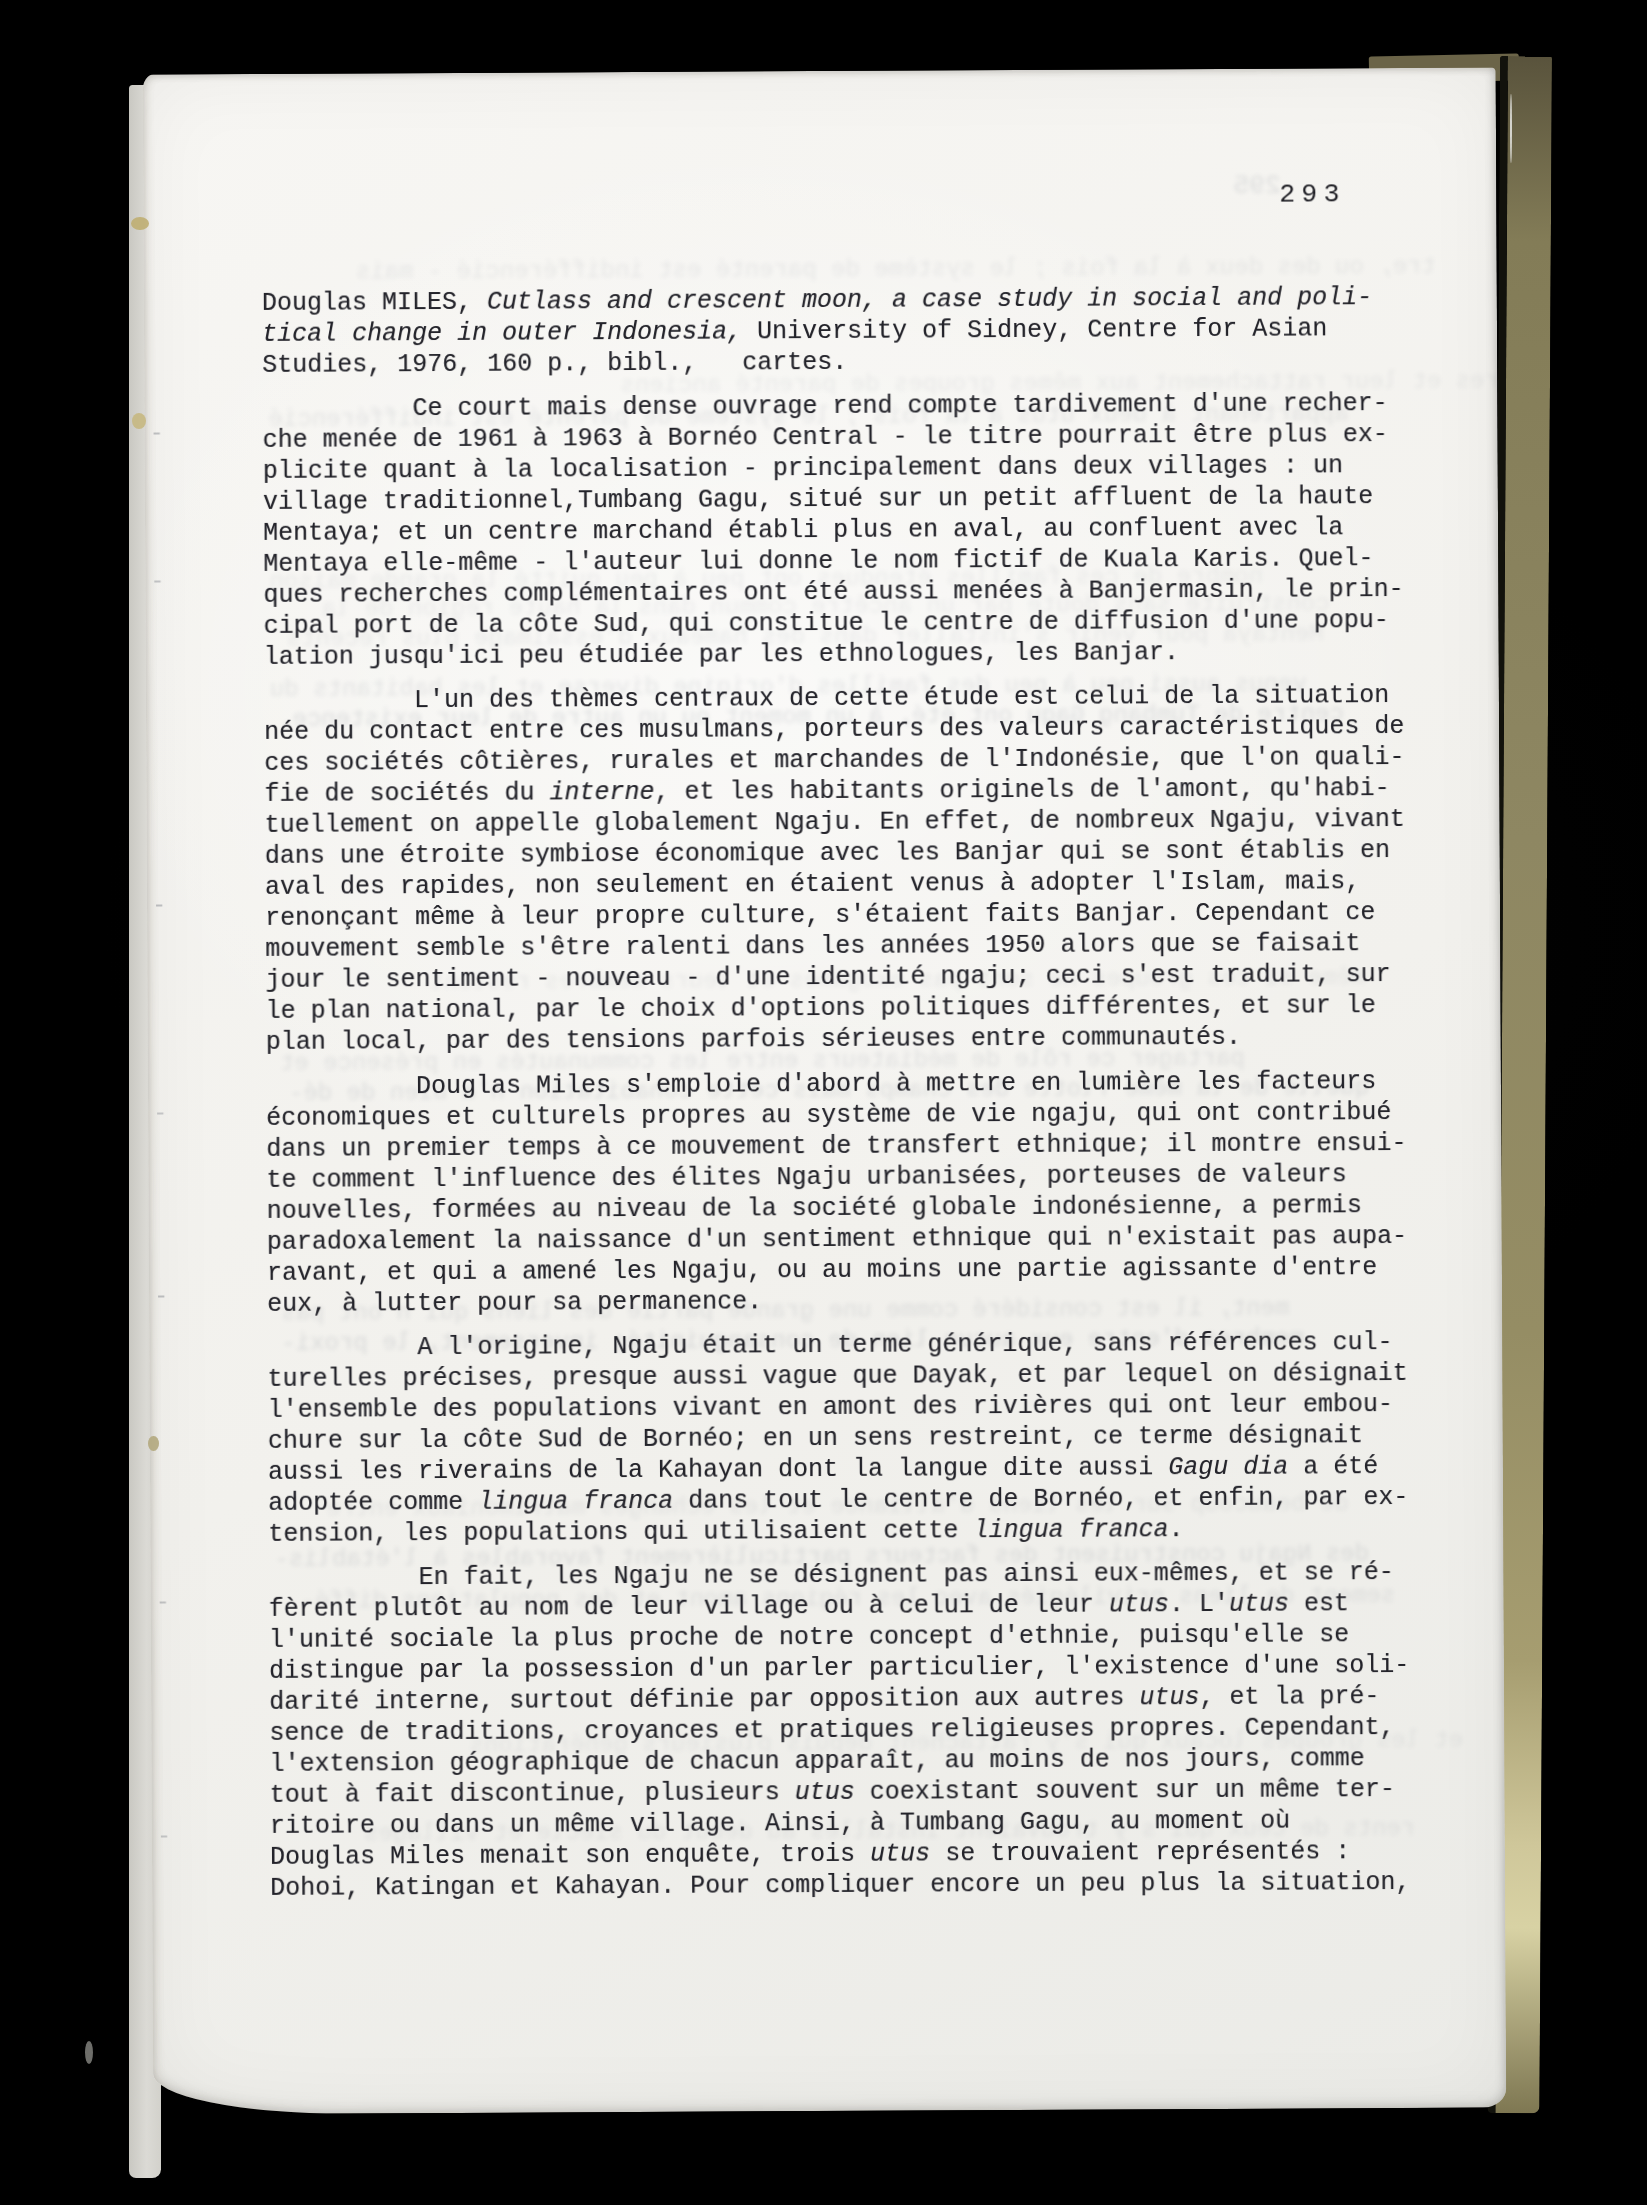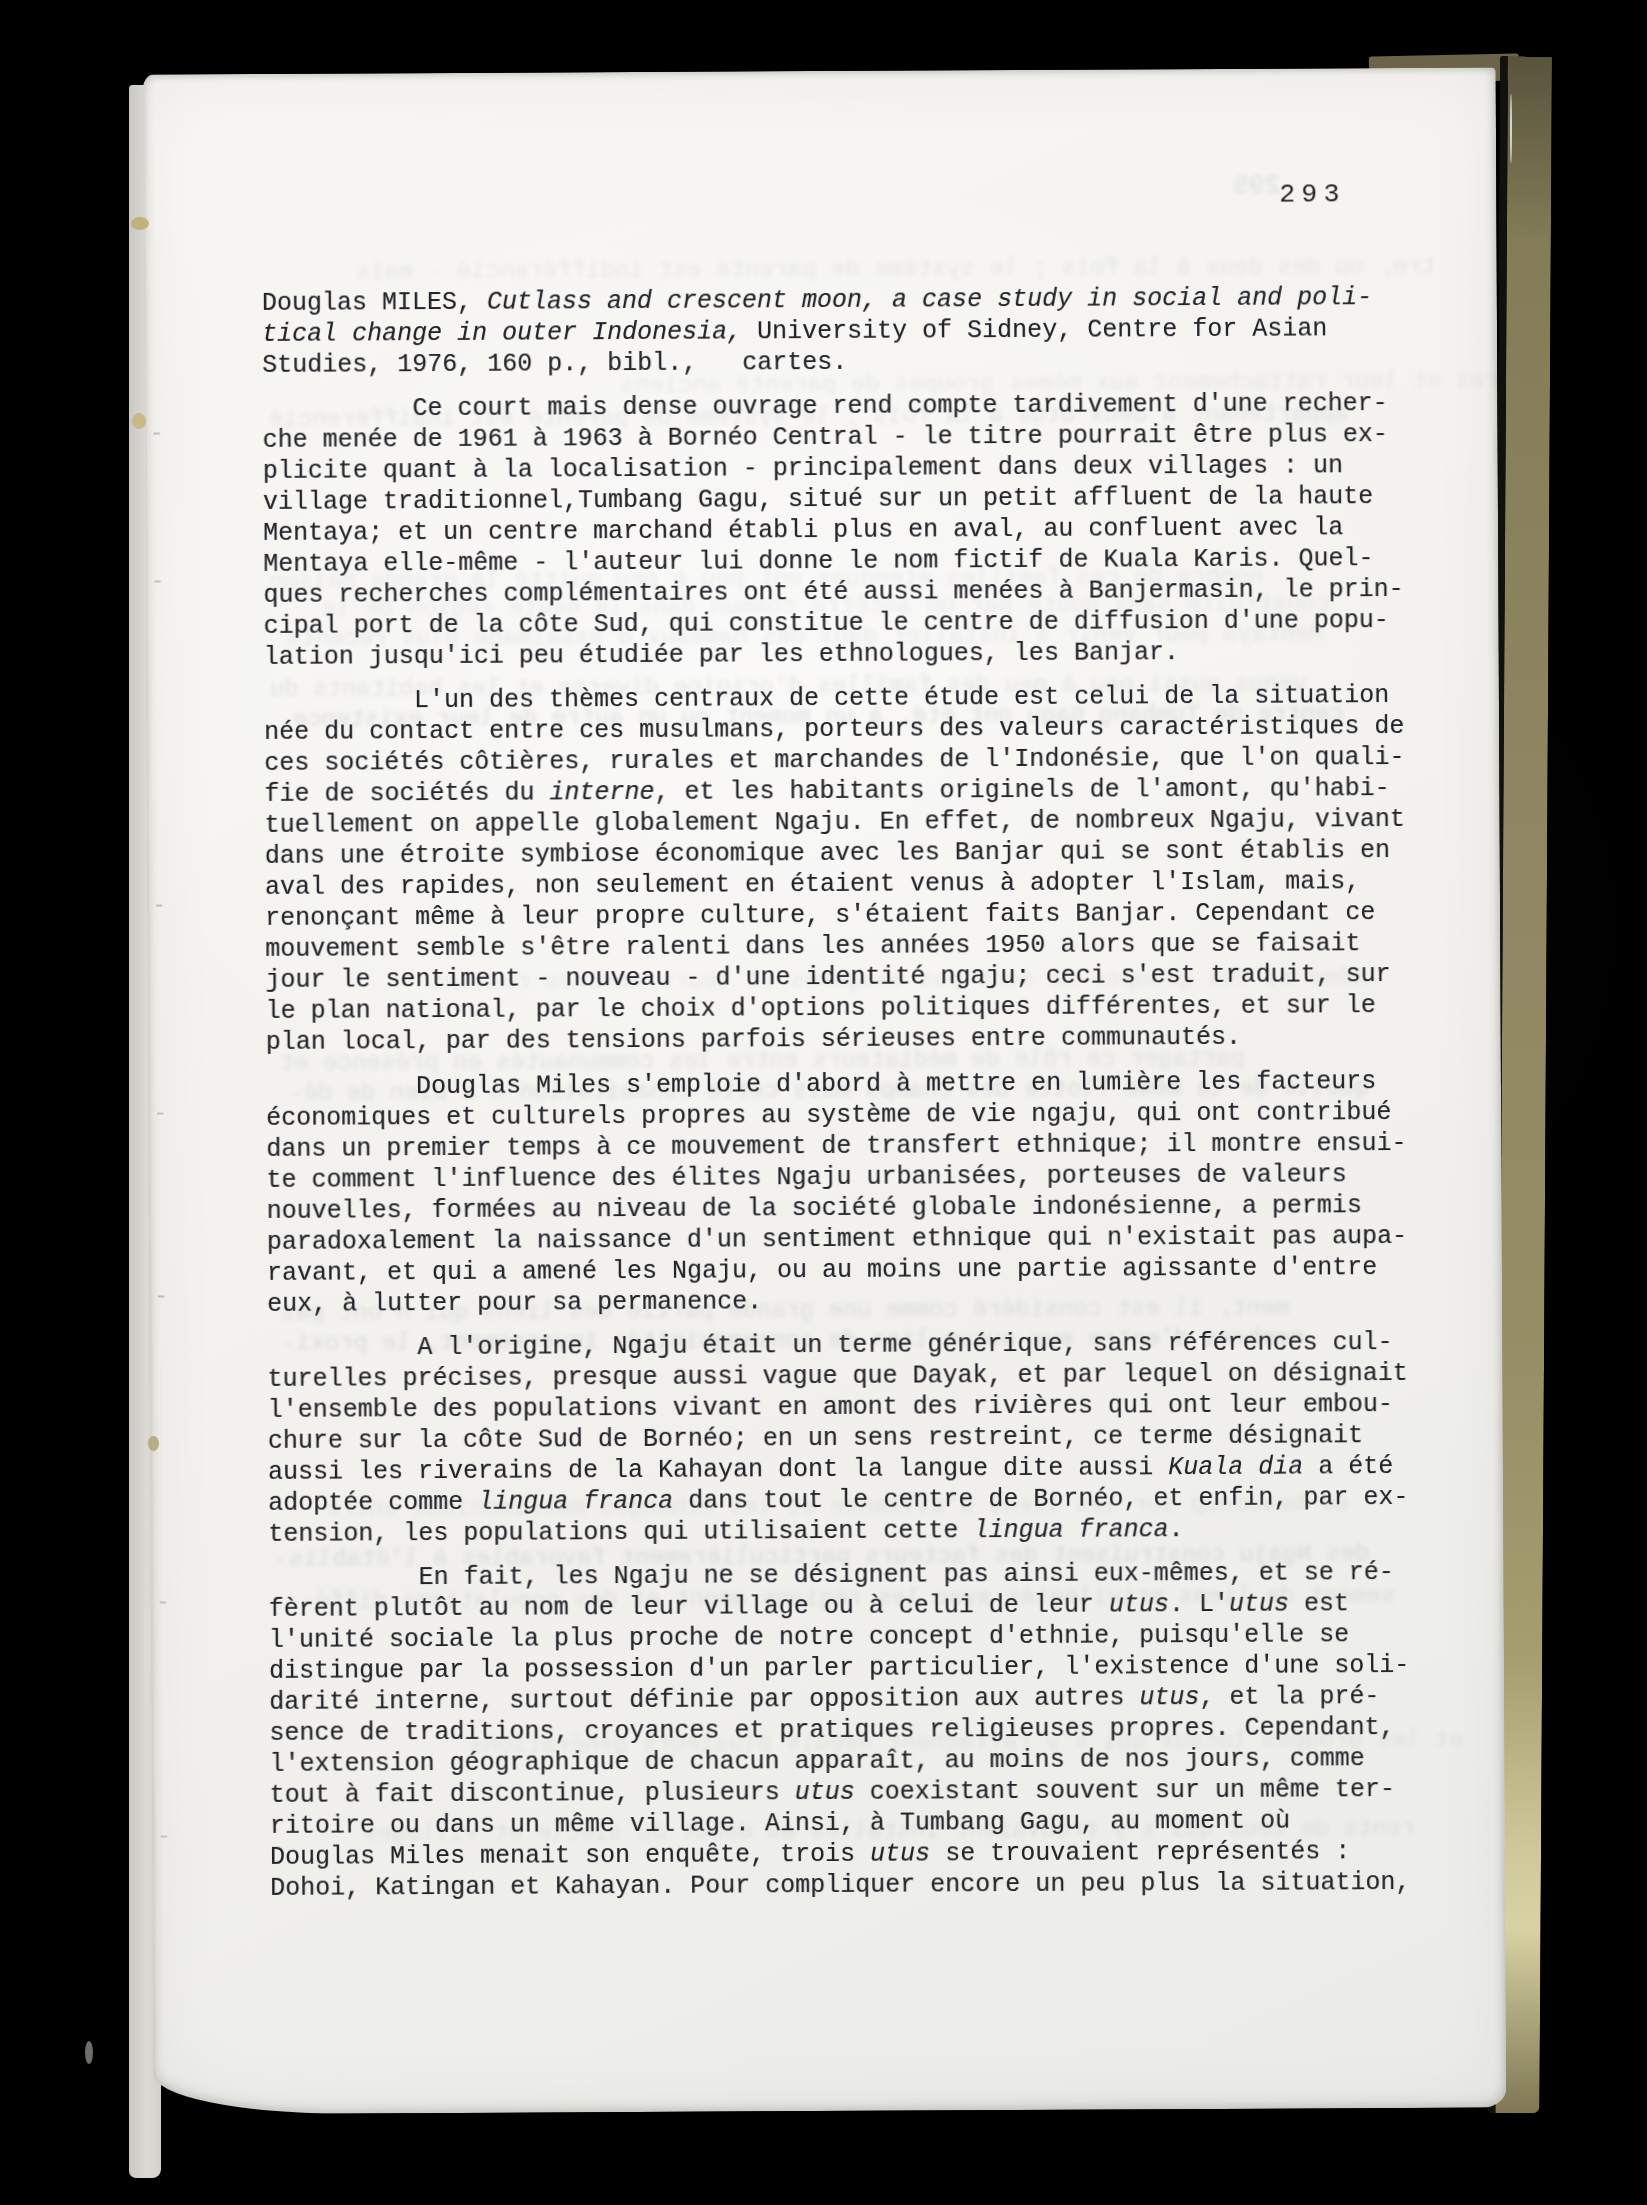--- a/index.html
+++ b/index.html
@@ -123,21 +123,21 @@
           <div class="line"><span>nouvelles, formées au niveau de la société globale indonésienne, a permis</span></div>
           <div class="line"><span>paradoxalement la naissance d'un sentiment ethnique qui n'existait pas aupa-</span></div>
           <div class="line"><span>ravant, et qui a amené les Ngaju, ou au moins une partie agissante d'entre</span></div>
           <div class="line"><span>eux, à lutter pour sa permanence.</span></div>
         </div>
         <div class="block">
           <div class="line"><span>          A l'origine, Ngaju était un terme générique, sans références cul-</span></div>
           <div class="line"><span>turelles précises, presque aussi vague que Dayak, et par lequel on désignait</span></div>
           <div class="line"><span>l'ensemble des populations vivant en amont des rivières qui ont leur embou-</span></div>
           <div class="line"><span>chure sur la côte Sud de Bornéo; en un sens restreint, ce terme désignait</span></div>
-          <div class="line"><span>aussi les riverains de la Kahayan dont la langue dite aussi </span><span class="it">Kuala dia</span><span> a été</span></div>
+          <div class="line"><span>aussi les riverains de la Kahayan dont la langue dite aussi </span><span class="it">Gagu dia</span><span> a été</span></div>
           <div class="line"><span>adoptée comme </span><span class="it">lingua franca</span><span> dans tout le centre de Bornéo, et enfin, par ex-</span></div>
           <div class="line"><span>tension, les populations qui utilisaient cette </span><span class="it">lingua franca</span><span>.</span></div>
         </div>
         <div class="block">
           <div class="line"><span>          En fait, les Ngaju ne se désignent pas ainsi eux-mêmes, et se ré-</span></div>
           <div class="line"><span>fèrent plutôt au nom de leur village ou à celui de leur </span><span class="it">utus</span><span>. L'</span><span class="it">utus</span><span> est</span></div>
           <div class="line"><span>l'unité sociale la plus proche de notre concept d'ethnie, puisqu'elle se</span></div>
           <div class="line"><span>distingue par la possession d'un parler particulier, l'existence d'une soli-</span></div>
           <div class="line"><span>darité interne, surtout définie par opposition aux autres </span><span class="it">utus</span><span>, et la pré-</span></div>
           <div class="line"><span>sence de traditions, croyances et pratiques religieuses propres. Cependant,</span></div>

